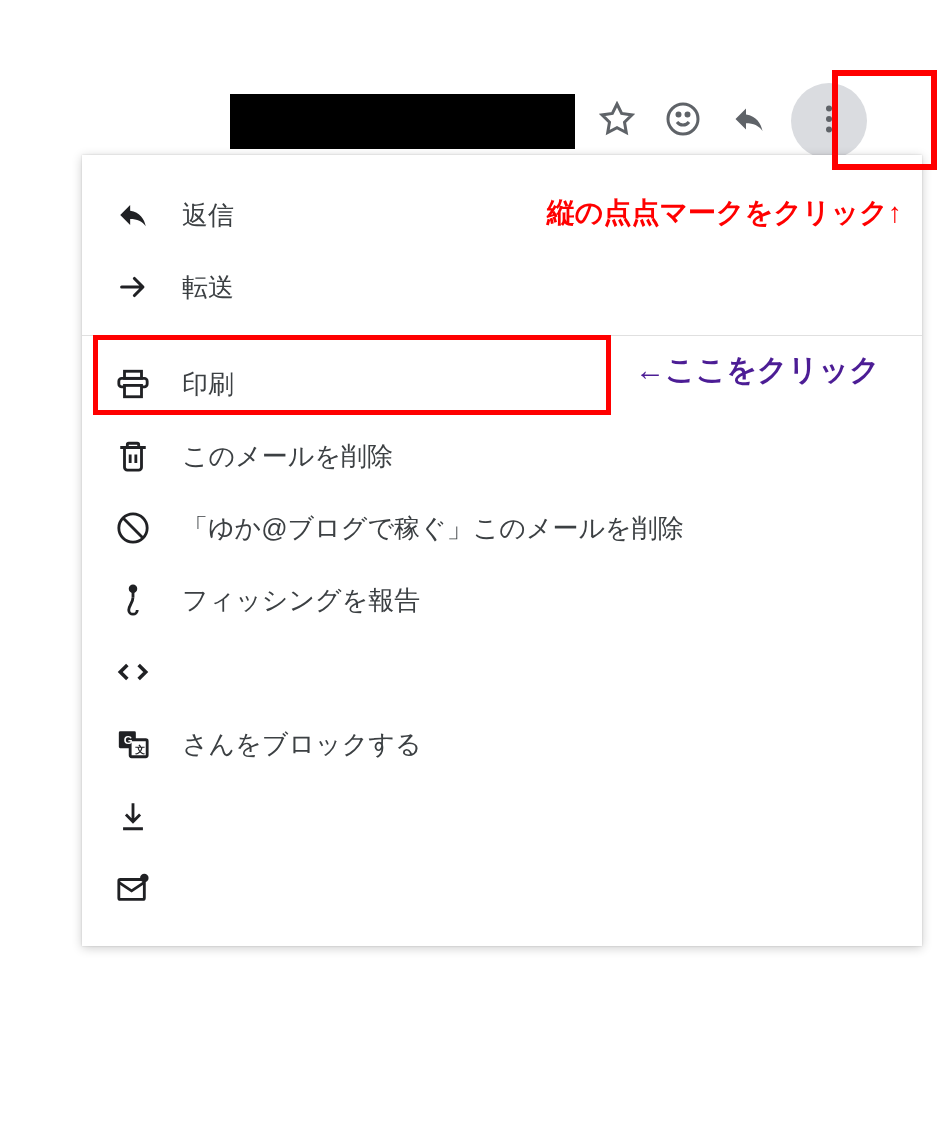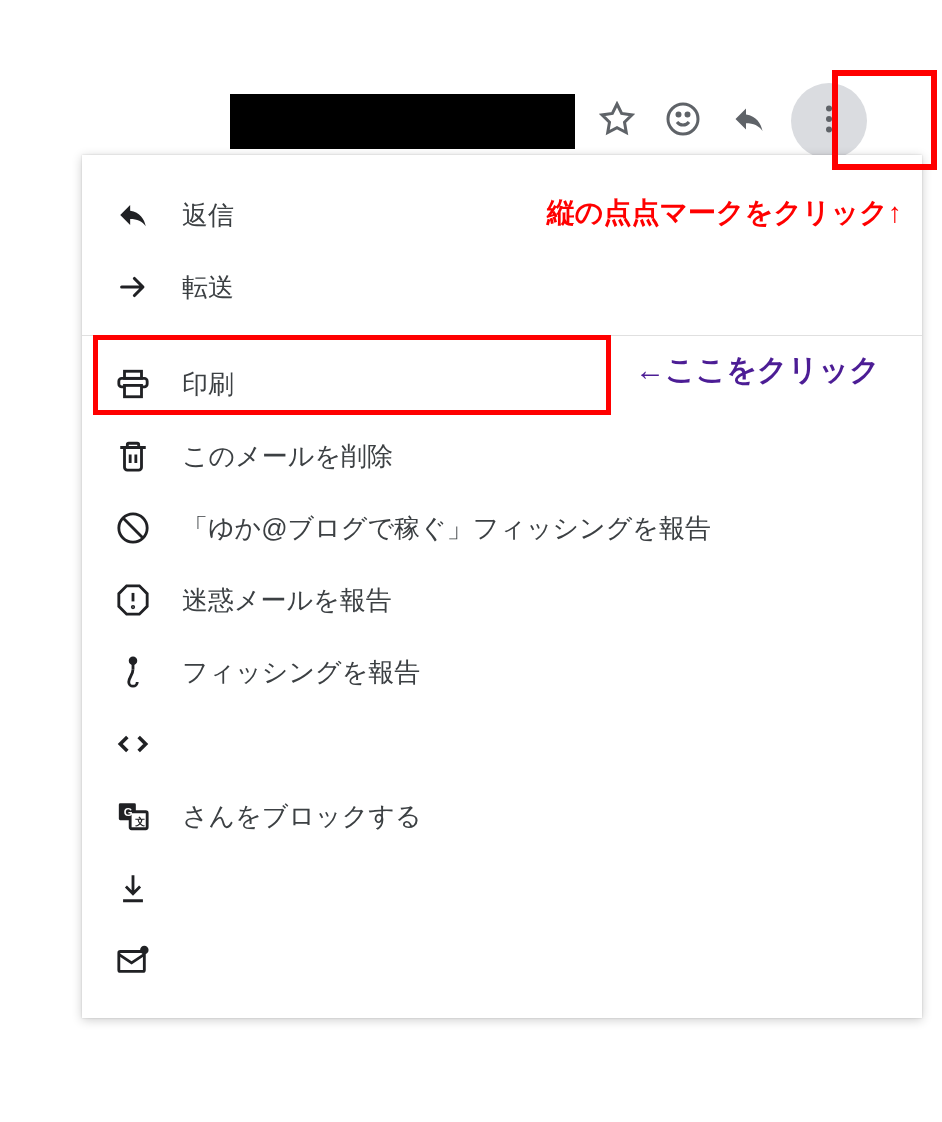--- a/index.html
+++ b/index.html
@@ -228,33 +228,23 @@
       <span class="menu-label">このメールを削除</span>
     </div>
 
     <div class="menu-item">
       <span class="menu-icon">
         <svg viewBox="0 0 24 24" fill="none" stroke="currentColor" stroke-width="2">
             <circle cx="12" cy="12" r="10"></circle>
             <line x1="5" y1="5" x2="19" y2="19"></line>
           </svg>
       </span>
-      <span class="menu-label">「ゆか@ブログで稼ぐ」フィッシングを報告</span>
-    </div>
-
-    <div class="menu-item">
-      <span class="menu-icon">
-        <svg viewBox="0 0 24 24" fill="none" stroke="currentColor" stroke-width="2">
-            <path d="M7.5 2h9L22 7.5v9L16.5 22h-9L2 16.5v-9L7.5 2z"></path>
-            <line x1="12" y1="7" x2="12" y2="13"></line>
-            <circle cx="12" cy="17" r="0.5" fill="currentColor"></circle>
-          </svg>
-      </span>
-      <span class="menu-label">迷惑メールを報告</span>
-    </div>
+      <span class="menu-label">「ゆか@ブログで稼ぐ」このメールを削除</span>
+    </div>
+
 
     <div class="menu-item">
       <span class="menu-icon">
         <svg viewBox="0 0 24 24" fill="none" stroke="currentColor" stroke-width="2">
             <path d="M12 2v8"></path>
             <circle cx="12" cy="4" r="2" fill="currentColor"></circle>
             <path d="M12 10c0 4-3 6-3 9a3 3 0 006 0"></path>
           </svg>
       </span>
       <span class="menu-label">フィッシングを報告</span>

